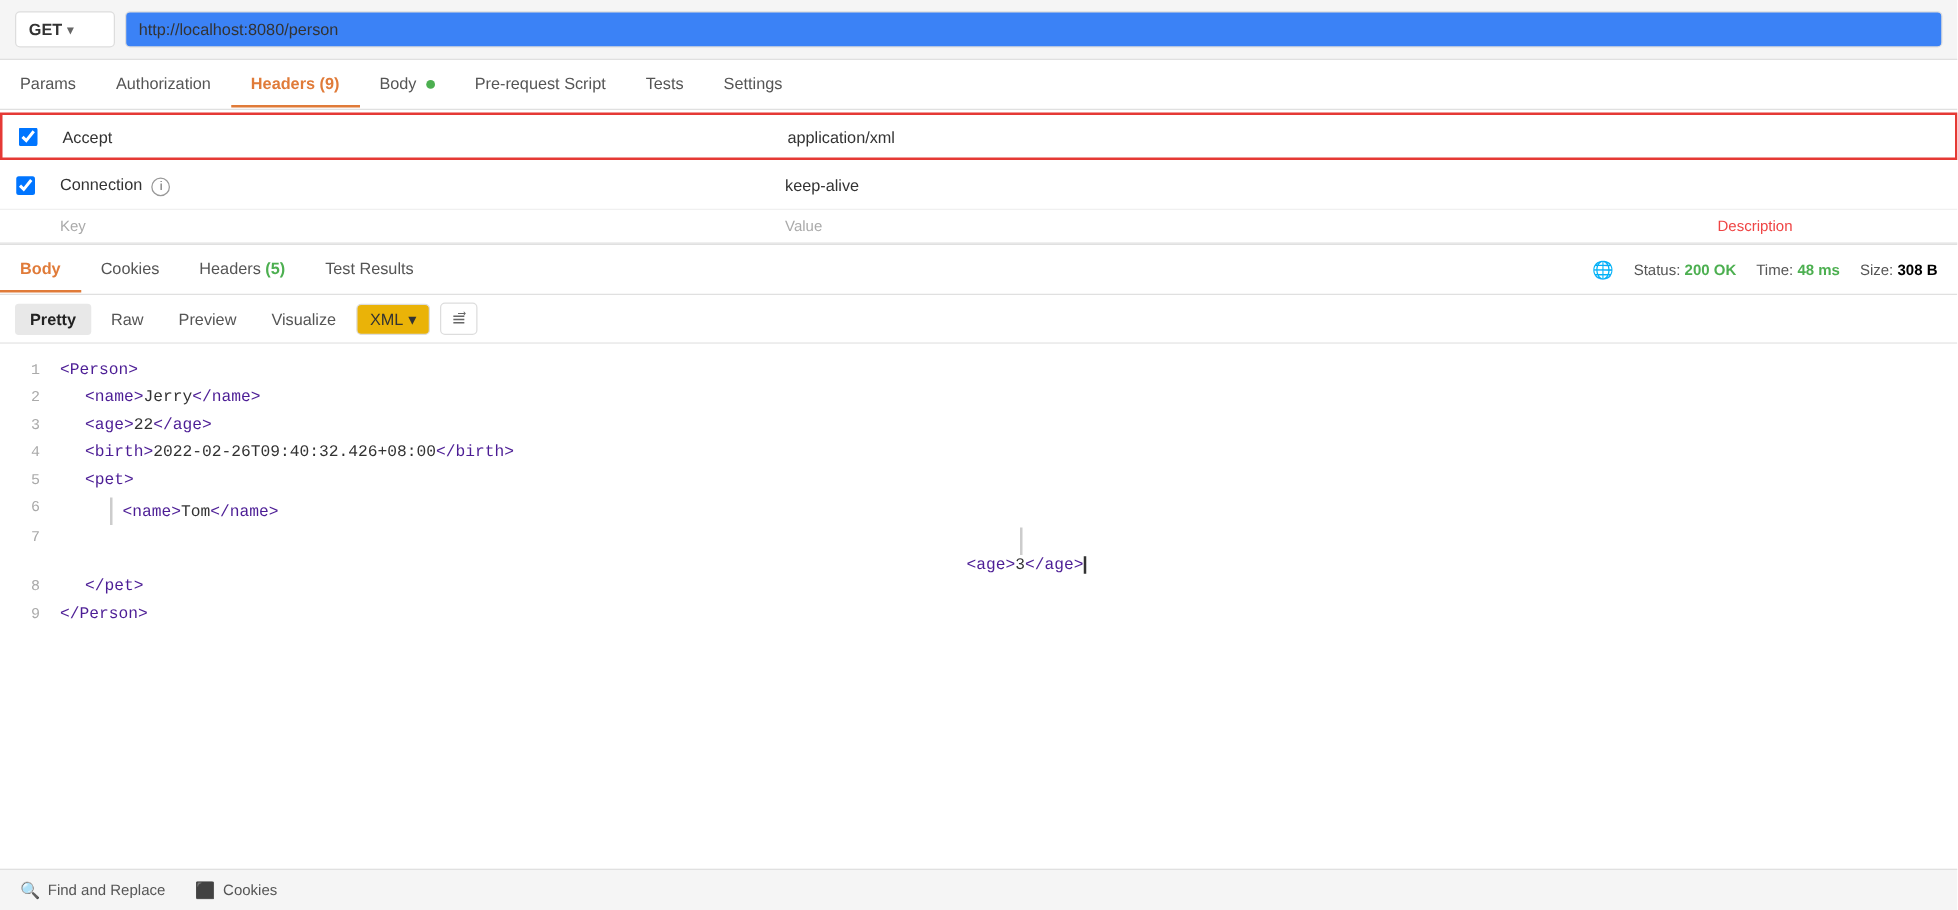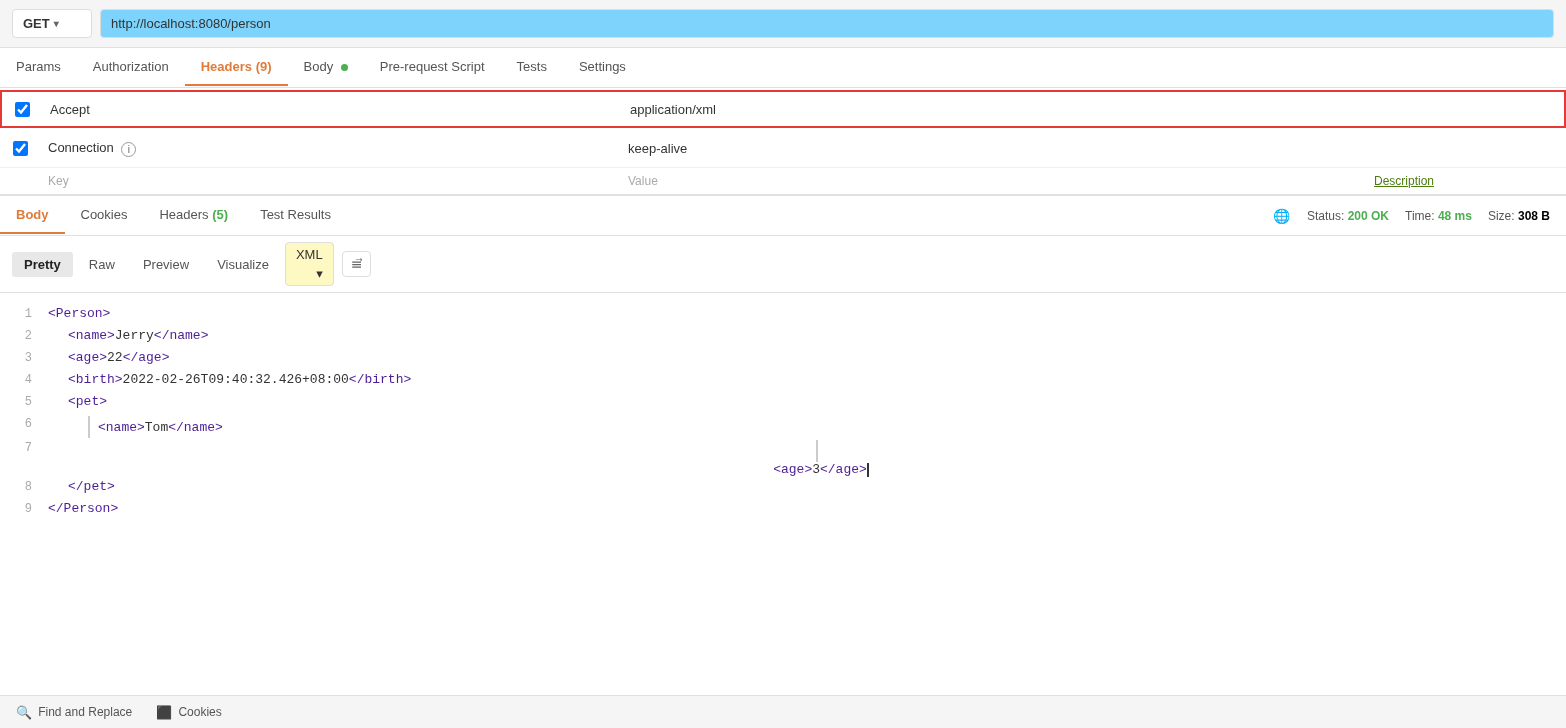--- a/index.html
+++ b/index.html
@@ -7,21 +7,21 @@
 
     
     .url-bar {
       display: flex; align-items: center; padding: 8px 12px; background: #f5f5f5; border-bottom: 1px solid #e0e0e0; gap: 8px; min-height: 48px;
     }
     .method-select {
       display: flex; align-items: center; gap: 4px; padding: 6px 10px; background: #fff; border: 1px solid #ddd; border-radius: 4px; cursor: pointer; font-size: 13px; font-weight: 600; color: #333; min-width: 80px;
     }
     .method-select .chevron { color: #666; font-size: 10px; }
     .url-input {
-      flex: 1; padding: 6px 10px; border: 1px solid #ddd; border-radius: 4px; font-size: 13px; color: #333; background: #7dd3fc;
+      flex: 1; padding: 6px 10px; border: 1px solid #ddd; border-radius: 4px; font-size: 13px; color: #333; background: #3b82f6;
     }
 
     
     .request-tabs {
       display: flex; align-items: center; padding: 0 0; border-bottom: 1px solid #e0e0e0; background: #fff; min-height: 40px;
     }
     .req-tab {
       padding: 10px 16px; cursor: pointer; font-size: 13px; color: #555; border-bottom: 2px solid transparent; white-space: nowrap; position: relative;
     }
     .req-tab.active { color: #e07b39; border-bottom: 2px solid #e07b39; font-weight: 600; }
@@ -39,21 +39,21 @@
     .header-key { flex: 0 0 580px; padding: 0 8px; color: #333; font-size: 13px; }
     .header-value { flex: 1; padding: 0 8px; color: #333; font-size: 13px; }
     .header-desc { flex: 0 0 200px; padding: 0 8px; color: #999; font-size: 13px; }
 
     .header-columns-row {
       display: flex; align-items: center; padding: 6px 0; background: #fff; border-bottom: 1px solid #e0e0e0;
     }
     .col-spacer { width: 40px; flex-shrink: 0; }
     .col-key { flex: 0 0 580px; padding: 0 8px; color: #aaa; font-size: 12px; }
     .col-value { flex: 1; padding: 0 8px; color: #aaa; font-size: 12px; }
-    .col-desc { flex: 0 0 200px; padding: 0 8px; color: #4d7c0f; font-size: 12px; text-decoration: underline; }
+    .col-desc { flex: 0 0 200px; padding: 0 8px; color: #ef4444; font-size: 12px; }
 
     
     .response-section { display: flex; flex-direction: column; flex: 1; overflow: hidden; }
 
     
     .response-tabs {
       display: flex; align-items: center; padding: 0; border-bottom: 1px solid #e0e0e0; background: #fff; min-height: 40px;
     }
     .resp-tab {
       padding: 10px 16px; cursor: pointer; font-size: 13px; color: #555; border-bottom: 2px solid transparent; white-space: nowrap;
@@ -71,21 +71,21 @@
 
     
     .format-bar {
       display: flex; align-items: center; gap: 4px; padding: 6px 12px; background: #fff; border-bottom: 1px solid #e0e0e0;
     }
     .fmt-btn {
       padding: 5px 12px; border: none; background: none; cursor: pointer; font-size: 13px; color: #555; border-radius: 3px;
     }
     .fmt-btn.active { background: #e8e8e8; font-weight: 600; color: #222; }
     .fmt-select {
-      display: flex; align-items: flex-end; gap: 4px; padding: 4px 10px; border: 1px solid #ddd; border-radius: 4px; cursor: pointer; font-size: 13px; color: #333; background: #fef9c3; flex-direction: column;
+      display: flex; align-items: flex-end; gap: 4px; padding: 4px 10px; border: 1px solid #ddd; border-radius: 4px; cursor: pointer; font-size: 13px; color: #333; background: #eab308;
     }
     .wrap-btn {
       margin-left: 4px; padding: 4px 8px; border: 1px solid #ddd; border-radius: 4px; background: #fff; cursor: pointer; color: #666; font-size: 14px;
     }
 
     
     .code-view {
       flex: 1; overflow-y: auto; padding: 12px 0; background: #fff; font-family: 'Courier New', Consolas, monospace; font-size: 13px;
     }
     .code-line {

